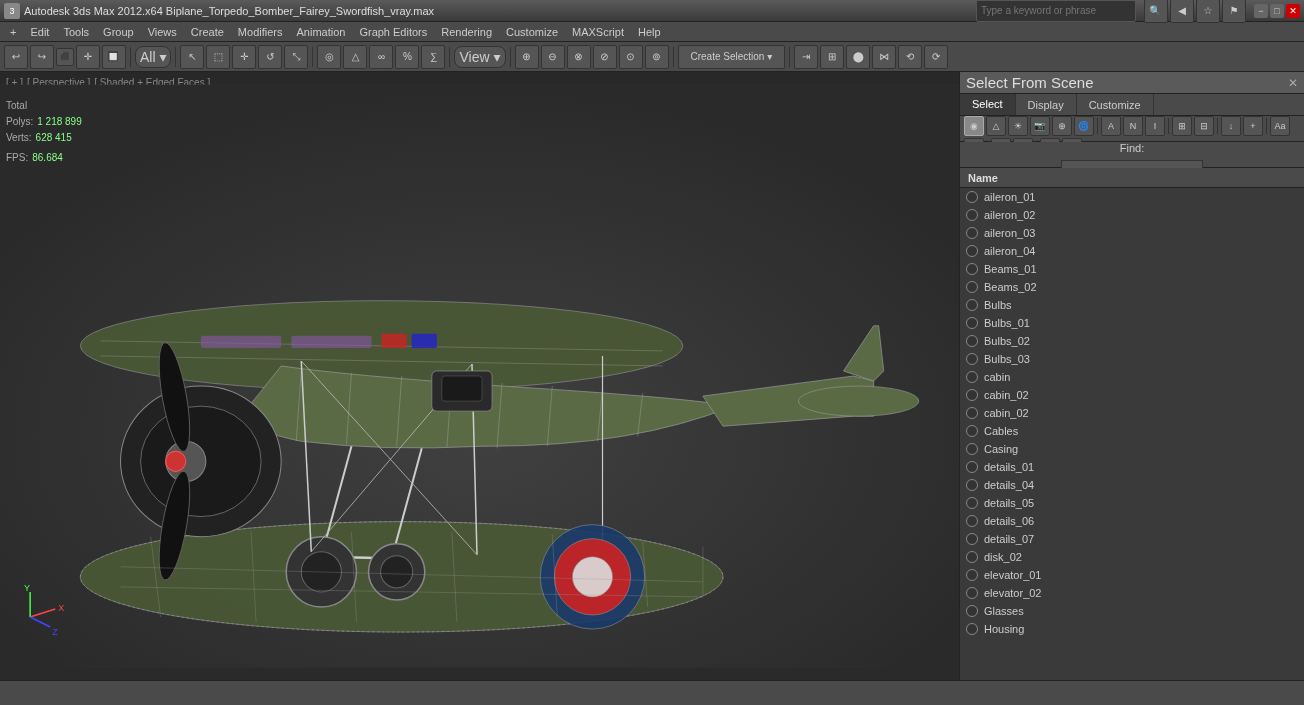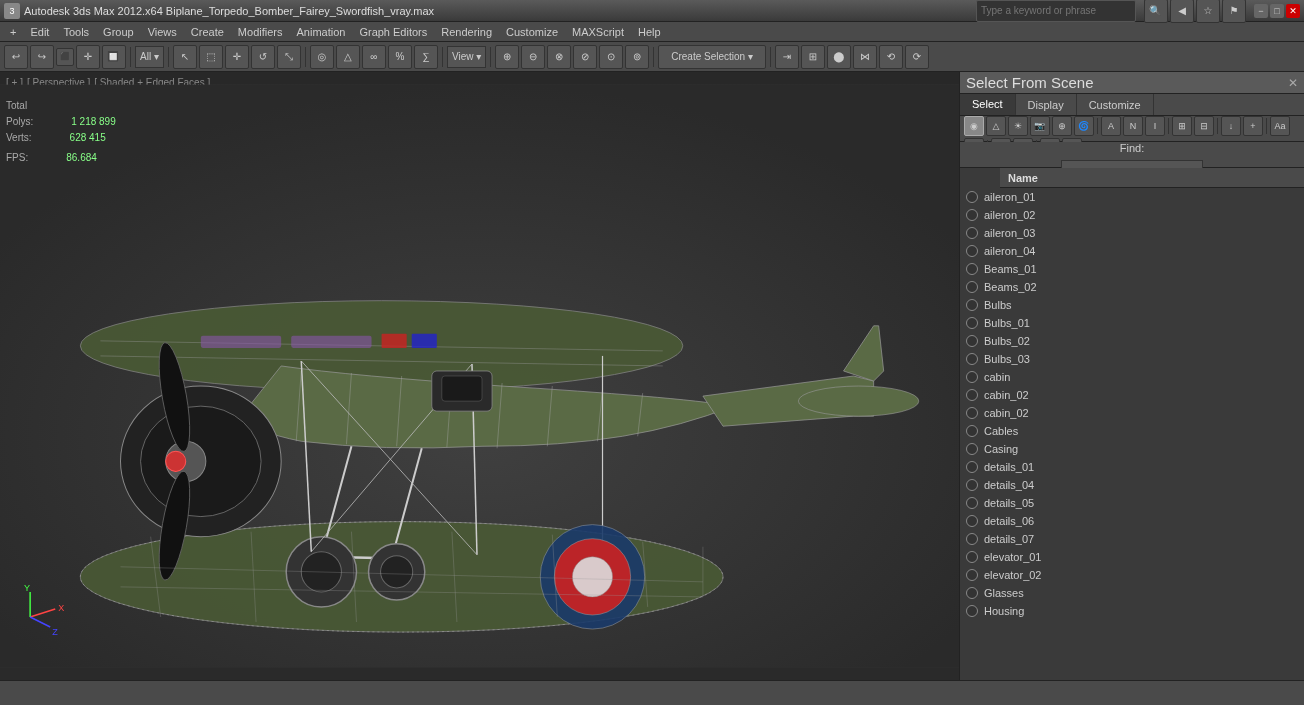--- a/index.html
+++ b/index.html
@@ -51,22 +51,22 @@
     .tb-btn {
       width: 24px; height: 24px;
       background: #555;
       border: 1px solid #333;
       border-radius: 2px;
       display: flex; align-items: center; justify-content: center;
       font-size: 10px; color: #ccc; cursor: pointer;
     }
     .tb-separator { width: 1px; height: 20px; background: #333; margin: 0 2px; }
     .tb-dropdown {
-      height: 22px; background: #555; border: 1px solid #333; border-radius: 0;
-      color: #ccc; font-size: 10px; padding: 0 4px; cursor: pointer; display: flex; align-items: center; gap: 2px;
+      height: 22px; background: #555; border: 1px solid #333; border-radius: 8px;
+      color: #ccc; font-size: 14px; padding: 0 4px; cursor: pointer; display: flex; align-items: center; gap: 2px;
     }
     .tb-search {
       height: 22px; background: #333; border: 1px solid #555; border-radius: 2px;
       color: #ccc; font-size: 10px; padding: 0 4px; width: 120px;
     }
 
     
     #main {
       display: flex;
       height: calc(705px - 22px - 20px - 30px - 25px);
@@ -80,21 +80,21 @@
       overflow: hidden;
     }
     #stats {
       position: absolute;
       top: 4px; left: 4px;
       color: #aaa; font-size: 10px;
       line-height: 1.6;
     }
     .stat-line { display: flex; gap: 4px; }
     .stat-key { color: #aaa; }
-    .stat-val { color: #88ff88; margin-left: 34px; }
+    .stat-val { color: #88ff88; }
 
     
     #plane-svg {
       position: absolute;
       top: 0; left: 0;
       width: 100%; height: 100%;
     }
 
     
     #right-panel {
@@ -187,21 +187,20 @@
     .ss-btn { width: 16px; height: 18px; background: #555; border: 1px solid #333; color: #ccc; font-size: 9px; display: flex; align-items: center; justify-content: center; cursor: pointer; }
 
     
     #name-header {
       height: 20px;
       background: #4a4a4a;
       display: flex;
       align-items: center;
       padding: 0 8px;
       border-bottom: 1px solid #222;
-      margin-left: 40px;
     }
     #name-header-text { font-size: 11px; color: #ddd; font-weight: bold; }
 
     
     #object-list {
       flex: 1;
       overflow-y: scroll;
       background: #3a3a3a;
     }
     .obj-item {
@@ -638,20 +637,26 @@
         <div class="obj-item">
           <div class="obj-radio">
             <div class="obj-radio-inner"></div>
           </div>
           <span class="obj-name">details_07</span>
         </div>
         <div class="obj-item">
           <div class="obj-radio">
             <div class="obj-radio-inner"></div>
           </div>
+          <span class="obj-name">disk_02</span>
+        </div>
+        <div class="obj-item">
+          <div class="obj-radio">
+            <div class="obj-radio-inner"></div>
+          </div>
           <span class="obj-name">elevator_01</span>
         </div>
         <div class="obj-item">
           <div class="obj-radio">
             <div class="obj-radio-inner"></div>
           </div>
           <span class="obj-name">elevator_02</span>
         </div>
         <div class="obj-item">
           <div class="obj-radio">

